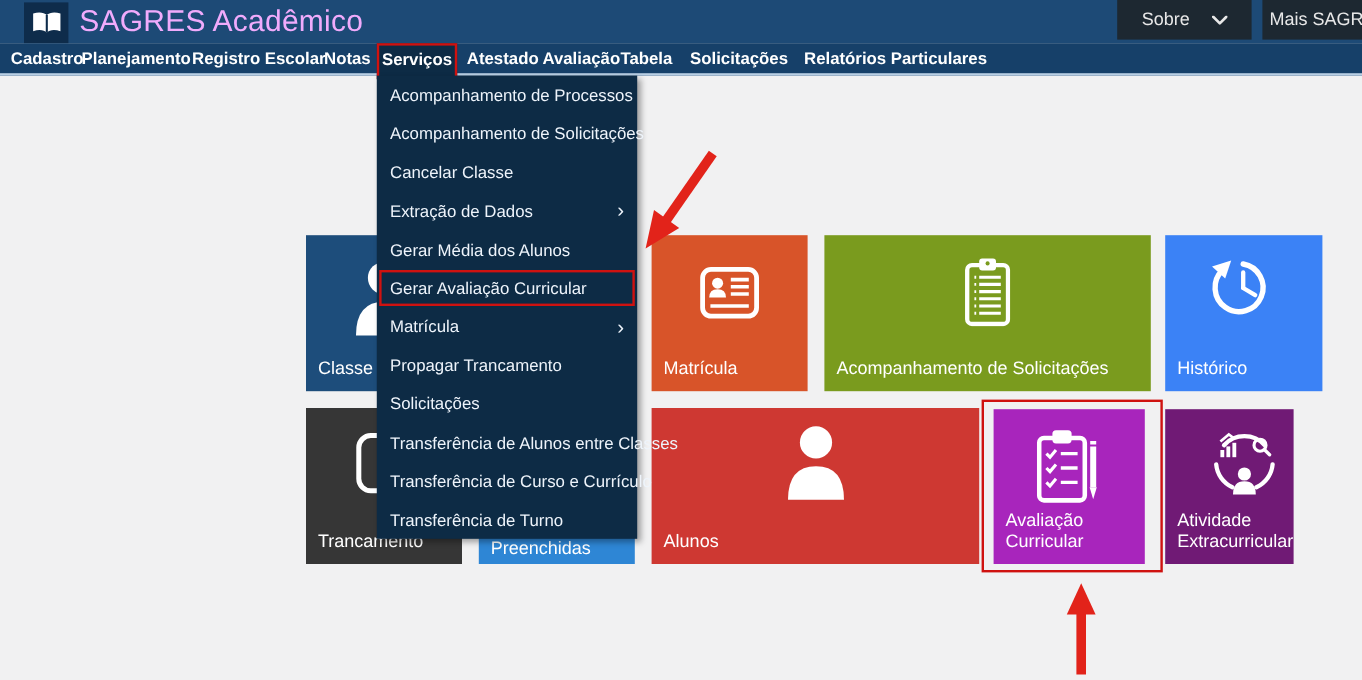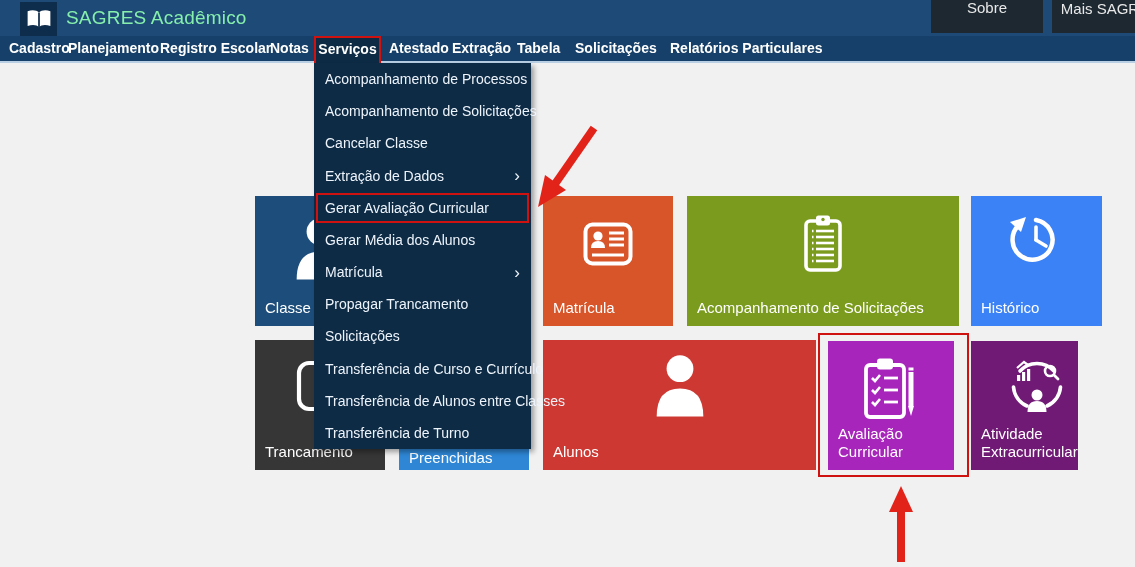--- a/index.html
+++ b/index.html
@@ -3,22 +3,22 @@
 <meta charset="utf-8">
 <style>
   * { margin:0; padding:0; box-sizing:border-box; }
   html,body { width:1135px; height:567px; }
   body { font-family:"Liberation Sans", sans-serif; }
   .screen { position:relative; width:1135px; height:567px; overflow:hidden; background:var(--page-bg); }
 
   
   .header { position:absolute; left:0; top:0; width:1135px; height:36px; background:var(--header-bg); z-index:5; }
   .logo-box { position:absolute; left:20px; top:2px; width:37px; height:34px; background:var(--logo-bg); display:flex; align-items:center; justify-content:center; }
-  .app-title { position:absolute; left:66px; top:0; height:36px; line-height:36px; color:#86efac; font-size:19px; font-weight:400; letter-spacing:.2px; }
-  .top-btn { position:absolute; top:0; height:33px; background:var(--topbtn-bg); color:#e8e8e8; font-size:15px; display:flex; align-items:center; justify-content:center; gap:18px; cursor:pointer;flex-direction:column; }
+  .app-title { position:absolute; left:66px; top:0; height:36px; line-height:36px; color:#f0abfc; font-size:25px; font-weight:400; letter-spacing:.2px; }
+  .top-btn { position:absolute; top:0; height:33px; background:var(--topbtn-bg); color:#e8e8e8; font-size:15px; display:flex; align-items:center; justify-content:center; gap:18px; cursor:pointer; }
   .btn-sobre { left:931px; width:112px; }
   .btn-mais { left:1052px; width:110px; padding-left:6px; justify-content:flex-start; }
 
   
   .menubar { position:absolute; left:0; top:36px; width:1135px; height:27px; background:var(--menubar-bg); border-bottom:2px solid var(--menubar-border); z-index:6;padding-left:16px; }
   .mb-item { position:absolute; top:0; height:25px; line-height:25px; color:#fff; font-size:14px; font-weight:600; white-space:nowrap; cursor:pointer; }
   .mb-item.active { top:0; height:30px; line-height:23px; background:var(--menubar-active); border:2px solid var(--box-red); text-align:center; }
 
   
   .dropdown { position:absolute; left:314px; top:63px; width:217px; height:386px; background:var(--dropdown-bg); z-index:10; box-shadow:3px 3px 5px rgba(0,0,0,.35); display:flex; flex-direction:column; }
@@ -60,21 +60,21 @@
     </div>
   </div>
 
   <div class="menubar">
     <span class="mb-item" style="left:9px">Cadastro</span>
     <span class="mb-item" style="left:68px">Planejamento</span>
     <span class="mb-item" style="left:160px">Registro Escolar</span>
     <span class="mb-item" style="left:270px">Notas</span>
     <span class="mb-item active" style="left:314px; width:67px">Serviços</span>
     <span class="mb-item" style="left:389px">Atestado</span>
-    <span class="mb-item" style="left:452px">Extração</span>
+    <span class="mb-item" style="left:452px">Avaliação</span>
     <span class="mb-item" style="left:517px">Tabela</span>
     <span class="mb-item" style="left:575px">Solicitações</span>
     <span class="mb-item" style="left:670px">Relatórios Particulares</span>
   </div>
 
   <div class="tile" style="left: 255px; top: 196px; width: 130px; height: 130px; background: rgb(29, 77, 123);">
     <svg class="tile-icon" style="left:37px; top:18px;" width="56" height="68" viewBox="0 0 48 58">
       <circle cx="24" cy="15" r="11.5" fill="#fff"></circle>
       <path d="M4 56 q0 -24 20 -24 q20 0 20 24 z" fill="#fff"></path>
     </svg>
@@ -185,41 +185,41 @@
     <div class="dd-item">
         <span>Acompanhamento de Solicitações</span>
       </div>
     <div class="dd-item">
         <span>Cancelar Classe</span>
       </div>
     <div class="dd-item">
         <span>Extração de Dados</span>
         <span class="dd-arrow">›</span>
       </div>
+    <div class="dd-item">
+        <span>Gerar Média dos Alunos</span>
+      </div>
     <div class="dd-item hl">
         <span>Gerar Avaliação Curricular</span>
       </div>
     <div class="dd-item">
-        <span>Gerar Média dos Alunos</span>
-      </div>
-    <div class="dd-item">
         <span>Matrícula</span>
         <span class="dd-arrow">›</span>
       </div>
     <div class="dd-item">
         <span>Propagar Trancamento</span>
       </div>
     <div class="dd-item">
         <span>Solicitações</span>
       </div>
     <div class="dd-item">
+        <span>Transferência de Alunos entre Classes</span>
+      </div>
+    <div class="dd-item">
         <span>Transferência de Curso e Currículo</span>
-      </div>
-    <div class="dd-item">
-        <span>Transferência de Alunos entre Classes</span>
       </div>
     <div class="dd-item">
         <span>Transferência de Turno</span>
       </div>
   </div>
 
   <div class="red-frame" style="left:818px; top:333px; width:151px; height:144px;"></div>
 
   <svg class="ann-svg" width="1135" height="567" viewBox="0 0 1135 567">
 

